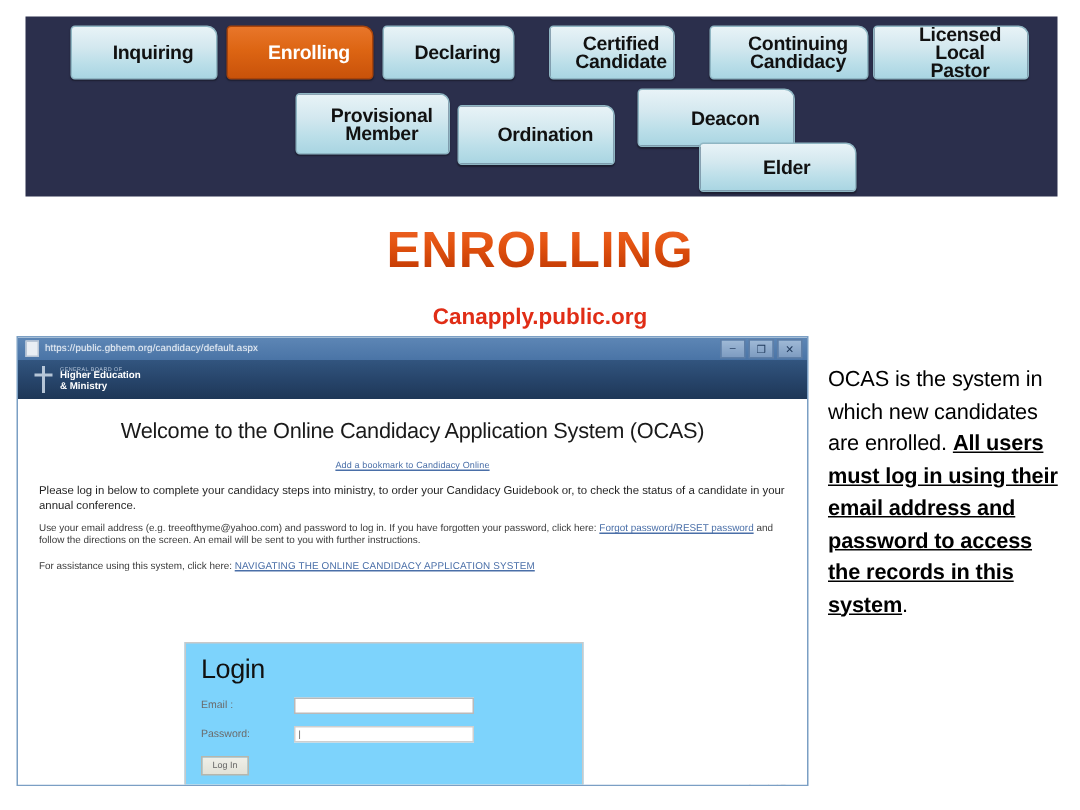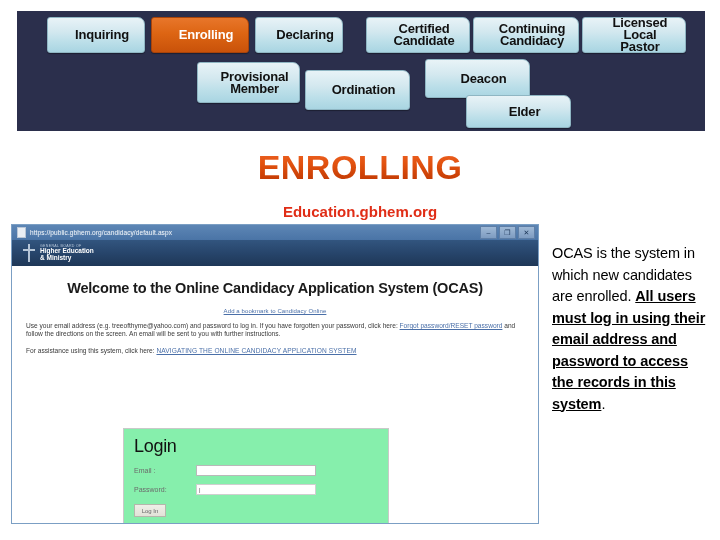--- a/index.html
+++ b/index.html
@@ -109,37 +109,37 @@
     content:"";position:absolute;left:1px;top:5px;width:12px;height:2px;background:#cfdcea;
   }
   #brand-text{line-height:1;}
   #brand-line1{font-size:3.6px;color:#b9c9dc;letter-spacing:.3px;display:block;}
   #brand-line2{font-size:6.5px;color:#ffffff;font-weight:bold;display:block;}
   #brand-line3{font-size:6.5px;color:#ffffff;font-weight:bold;display:block;}
 
   #page-body{position:relative;background:#ffffff;height:257px;padding:0 14px;}
   #ocas-welcome{
     text-align:center;font-size:14.5px;color:#1a1a1a;
-    margin-top:14px;letter-spacing:-0.2px;font-weight:bold;
+    margin-top:14px;letter-spacing:-0.2px;
   }
   #bookmark-link{
     display:block;text-align:center;font-size:6px;color:#4a6fa8;
     text-decoration:underline;margin-top:12px;letter-spacing:.1px;
   }
   .body-para{
     font-size:7.6px;color:#1f1f1f;line-height:9.5px;margin-top:8px;
     letter-spacing:0px;
   }
   .body-para.small{font-size:6.6px;line-height:8.4px;color:#3a3a3a;}
   .inline-link{color:#4a6fa8;text-decoration:underline;}
   .inline-link.caps{letter-spacing:.1px;}
 
   #login-box{
     position:absolute;left:111px;top:148px;width:266px;height:96px;
-    border:1px solid #c9c9c9;background:#86efac;box-sizing:border-box;
+    border:1px solid #c9c9c9;background:#7dd3fc;box-sizing:border-box;
     padding:7px 10px;
   }
   #login-title{font-size:18px;color:#111;letter-spacing:-0.3px;}
   .login-row{display:flex;align-items:center;margin-top:8px;}
   .login-label{font-size:7px;color:#6b6b6b;width:62px;}
   .login-input{
     width:120px;height:11px;border:1px solid #b9b9b9;background:#fff;
     box-sizing:border-box;font-size:6px;color:#555;padding-left:2px;
     display:flex;align-items:center;
   }
@@ -168,21 +168,21 @@
 <div id="nav-panel">
     <div class="nav-btn" style="left: 30px; top: 6px; width: 98px; height: 36px;">
       <span>Inquiring</span>
     </div>
     <div class="nav-btn active" style="left: 134px; top: 6px; width: 98px; height: 36px;">
       <span>Enrolling</span>
     </div>
     <div class="nav-btn" style="left: 238px; top: 6px; width: 88px; height: 36px;">
       <span>Declaring</span>
     </div>
-    <div class="nav-btn" style="left: 349px; top: 6px; width: 104px; height: 36px;">
+    <div class="nav-btn" style="left: 349px; top: 6px; width: 84px; height: 36px;">
       <span>Certified<br>Candidate</span>
     </div>
     <div class="nav-btn" style="left: 565px; top: 6px; width: 104px; height: 36px;">
       <span>Licensed Local<br>Pastor</span>
     </div>
     <div class="nav-btn" style="left: 456px; top: 6px; width: 106px; height: 36px;">
       <span>Continuing<br>Candidacy</span>
     </div>
     <div class="nav-btn" style="left: 288px; top: 59px; width: 105px; height: 40px;">
       <span>Ordination</span>
@@ -192,21 +192,21 @@
     </div>
     <div class="nav-btn" style="left: 408px; top: 48px; width: 105px; height: 39px;">
       <span>Deacon</span>
     </div>
     <div class="nav-btn" style="left: 408px; top: 84px; width: 105px; height: 33px; margin-left: 41px;">
       <span>Elder</span>
     </div>
   </div>
 
 <div id="enrolling-title">ENROLLING</div>
-<div id="site-url">Education.gbhem.org</div>
+<div id="site-url">Canapply.public.org</div>
 
 <div id="browser-window">
 
   <div id="browser-titlebar">
     <div id="tb-page-icon"></div>
     <div id="tb-url">https://public.gbhem.org/candidacy/default.aspx</div>
     <div id="win-controls">
       <div class="win-btn">–</div>
       <div class="win-btn">❐</div>
       <div class="win-btn">✕</div>
@@ -219,20 +219,21 @@
       <span id="brand-line1">GENERAL BOARD OF</span>
       <span id="brand-line2">Higher Education</span>
       <span id="brand-line3">&amp; Ministry</span>
     </div>
   </div>
 
   <div id="page-body">
     <div id="ocas-welcome">Welcome to the Online Candidacy Application System (OCAS)</div>
     <a id="bookmark-link">Add a bookmark to Candidacy Online</a>
 
+    <div class="body-para">Please log in below to complete your candidacy steps into ministry, to order your Candidacy Guidebook or, to check the status of a candidate in your annual conference.</div>
 
     <div class="body-para small">
       <span>Use your email address (e.g. treeofthyme@yahoo.com) and password to log in. If you have forgotten your password, click here: </span><a class="inline-link">Forgot password/RESET password</a><span> and follow the directions on the screen. An email will be sent to you with further instructions.</span>
     </div>
 
     <div class="body-para small">
       <span>For assistance using this system, click here: </span><a class="inline-link caps">NAVIGATING THE ONLINE CANDIDACY APPLICATION SYSTEM</a>
     </div>
 
     <div id="login-box">

